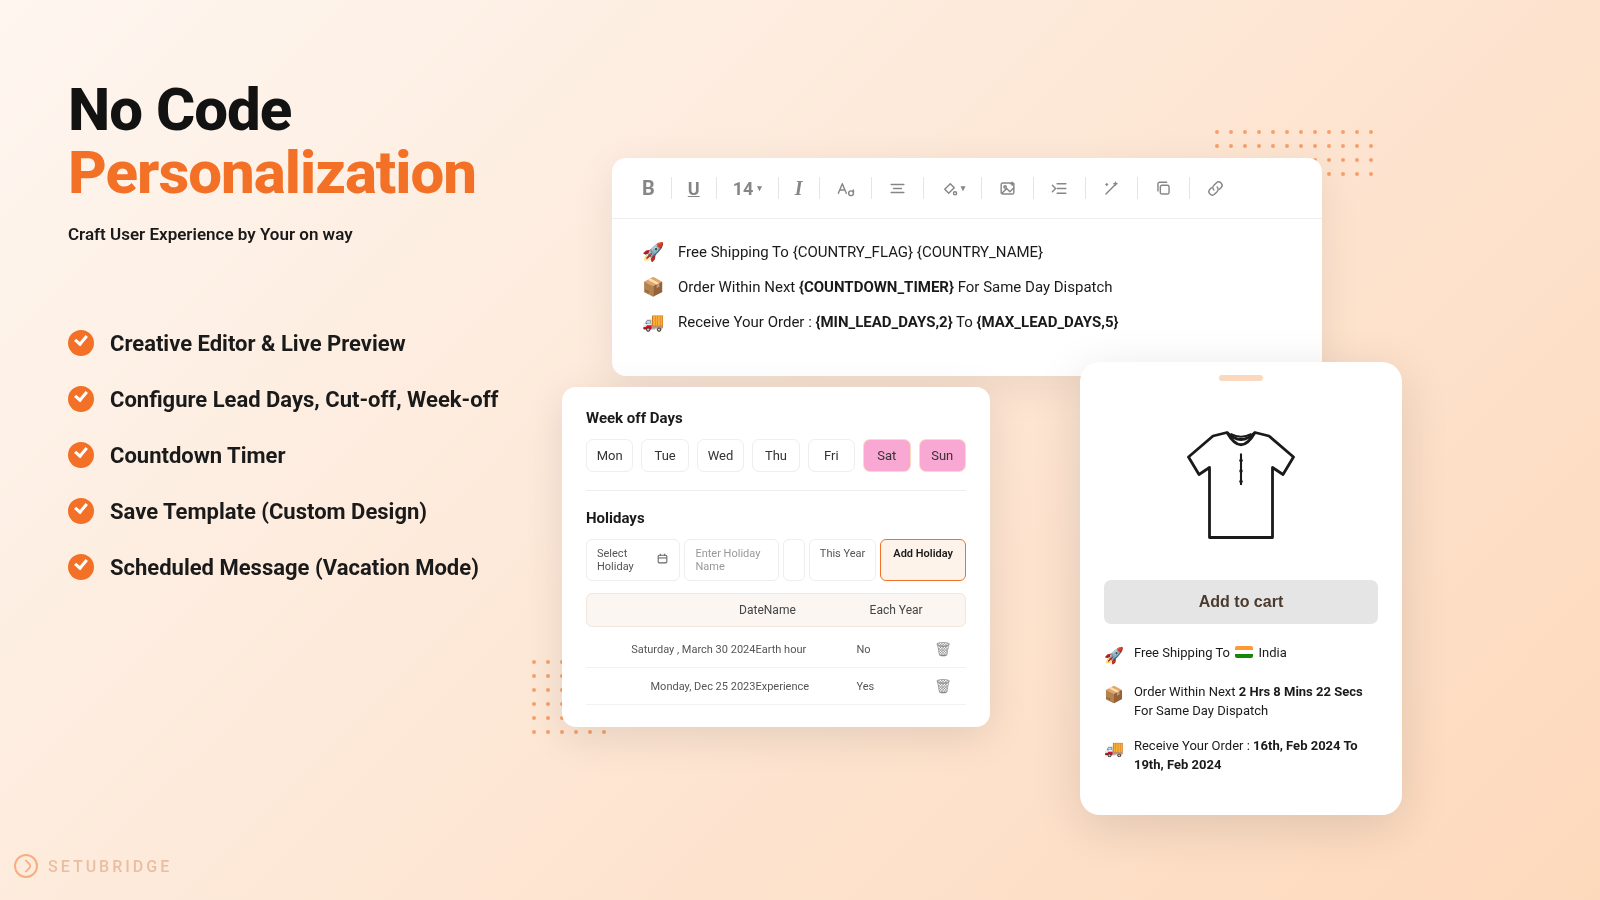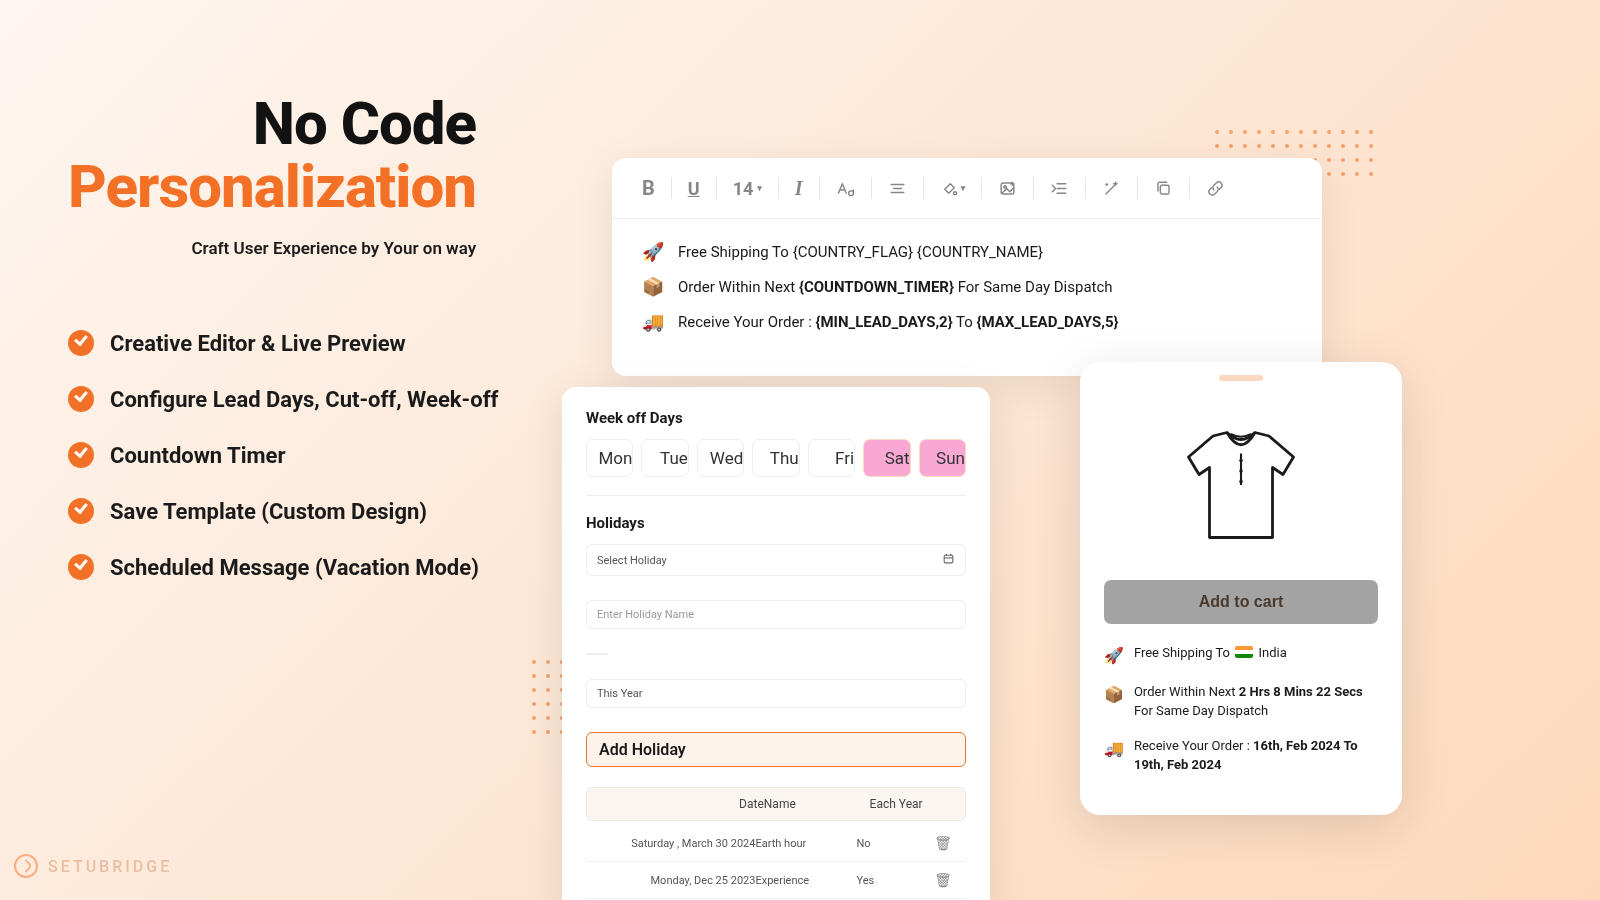--- a/index.html
+++ b/index.html
@@ -7,22 +7,21 @@
     width: 1600px;
     height: 900px;
     background: linear-gradient(135deg, #fef6f0 0%, #fde4d0 60%, #fdd9bc 100%);
     font-family: -apple-system, BlinkMacSystemFont, 'Segoe UI', Roboto, sans-serif;
     position: relative;
     overflow: hidden;
   }
   .hero {
     position: absolute;
     left: 68px;
-    top: 92px;
-    text-align: right;
+    top: 78px;
   }
   .hero h1 {
     font-size: 60px;
     font-weight: 800;
     color: #121212;
     line-height: 1.05;
     letter-spacing: -1px;
   }
   .hero h1 .accent { color: #f27127; }
   .hero .sub {
@@ -129,31 +128,30 @@
     gap: 8px;
     padding-bottom: 18px;
     border-bottom: 1px solid #eee;
     margin-bottom: 18px;
   }
   .day {
     flex: 1;
     padding: 8px 0;
     border: 1px solid #eee;
     border-radius: 7px;
-    font-size: 17px;
+    font-size: 13px;
     color: #333;
-    text-align: right;
+    text-align: center;
     cursor: pointer;
   }
   .day.on { background: #f9a8d4; border-color: #fbdbc0; }
   .hrow {
     display: flex;
-    gap: 24px;
-    margin-bottom: 20px;
-    flex-direction: column;
+    gap: 4px;
+    margin-bottom: 12px;
   }
   .hsel {
     flex: 1.15;
     border: 1px solid #eee;
     border-radius: 6px;
     padding: 7px 10px;
     font-size: 11px;
     color: #555;
     display: flex;
     justify-content: space-between;
@@ -178,21 +176,21 @@
     padding: 7px 10px;
     font-size: 11px;
     color: #555;
   }
   .haddbtn {
     border: 1px solid #f27127;
     background: #fef3eb;
     color: #1a1a1a;
     border-radius: 6px;
     padding: 7px 12px;
-    font-size: 16px;
+    font-size: 11px;
     font-weight: 600;
     cursor: pointer;
   }
   .thead {
     display: flex;
     background: #fcf6f2;
     border: 1px solid #f3e6da;
     border-radius: 6px;
     padding: 9px 14px;
     font-size: 12px;
@@ -241,21 +239,21 @@
     padding: 16px 24px 0 24px;
     text-align: center;
   }
   .tshirt {
     width: 140px;
     height: 150px;
     margin: 0 auto 16px auto;
   }
   .cartbtn {
     margin: 0 24px;
-    background: #a3a3a3;
+    background: #e5e5e5;
     border: none;
     border-radius: 7px;
     padding: 13px;
     font-size: 16px;
     font-weight: 600;
     color: #4a3a2e;
     width: calc(100% - 48px);
     cursor: pointer;
   }
   .promos {

